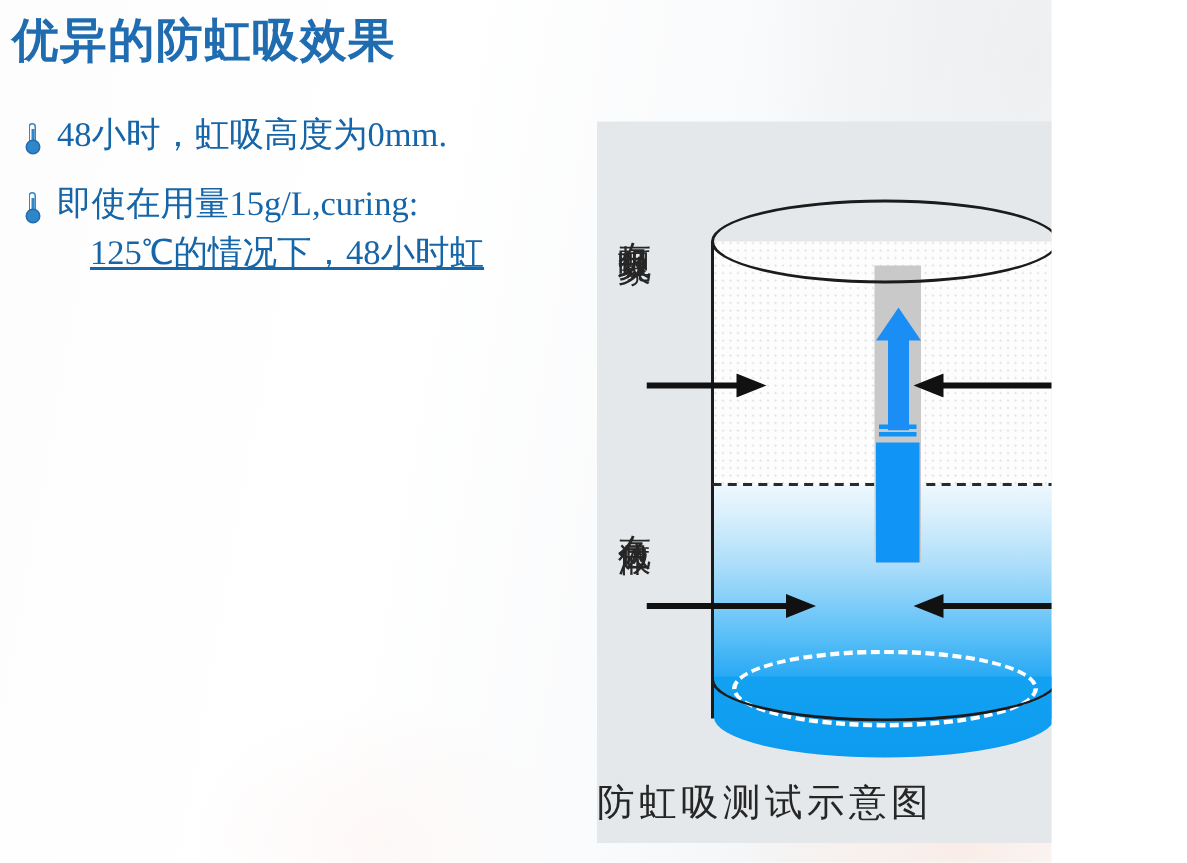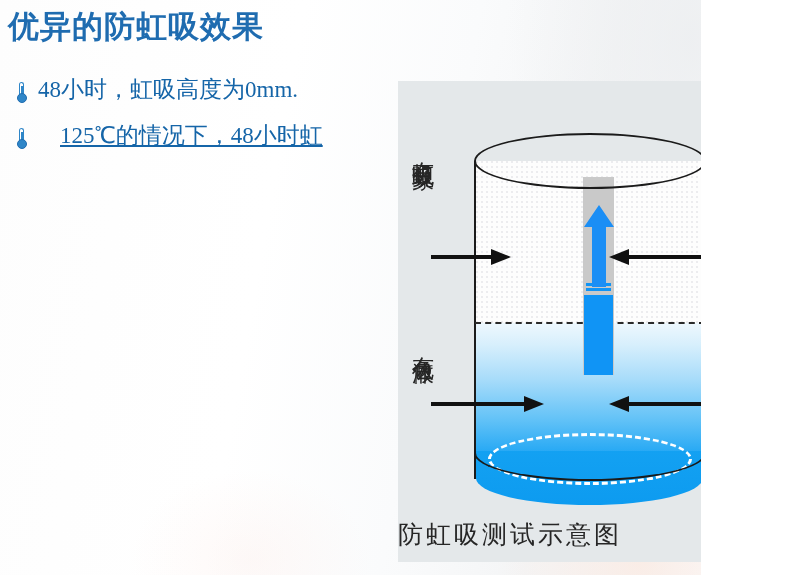--- a/index.html
+++ b/index.html
@@ -335,20 +335,21 @@
       </span>
       <span class="bullet-text">48小时，虹吸高度为0mm.</span>
     </div>
 
     <div class="bullet-row">
       <span class="bullet-marker">
         <span class="stem"></span>
           <span class="bulb"></span>
       </span>
       <span class="bullet-text indent-wrap">
+        <span>即使在用量15g/L,curing:</span>
         <span class="l2">125℃的情况下，48小时虹</span>
       </span>
     </div>
 
   </div>
 
   <div id="figure">
 
     <div class="fig-label" id="label-left-top">有虹吸现象</div>
     <div class="fig-label" id="label-left-bot">有色液体</div>

